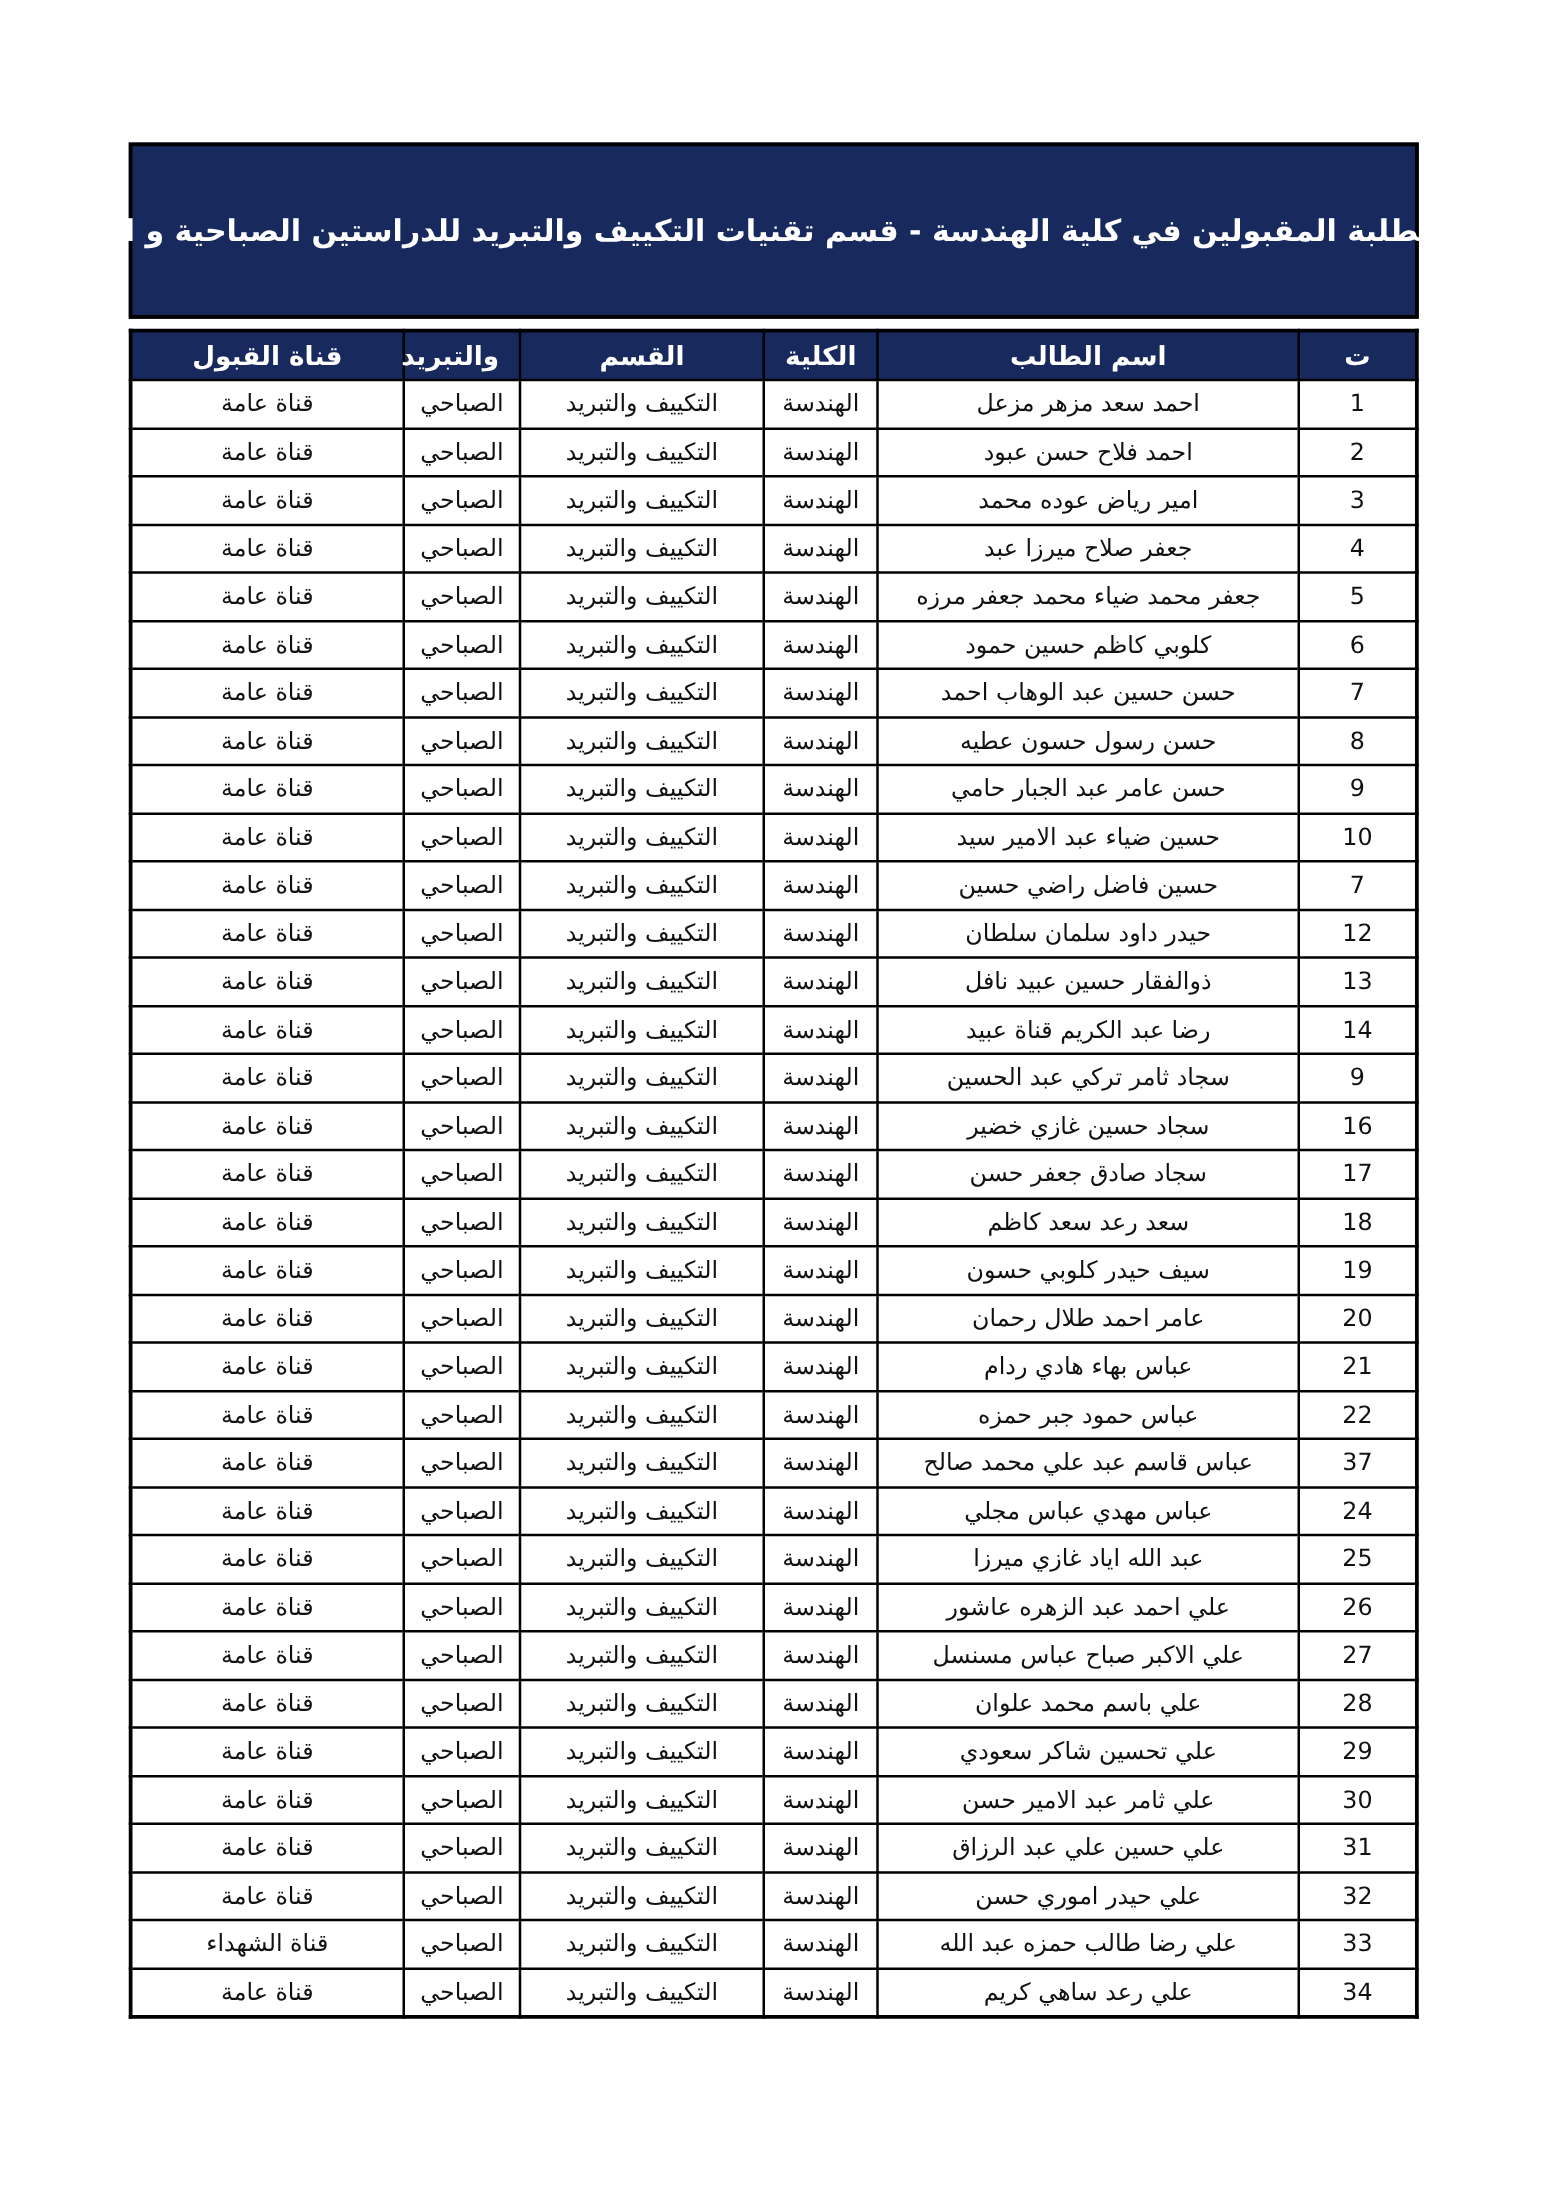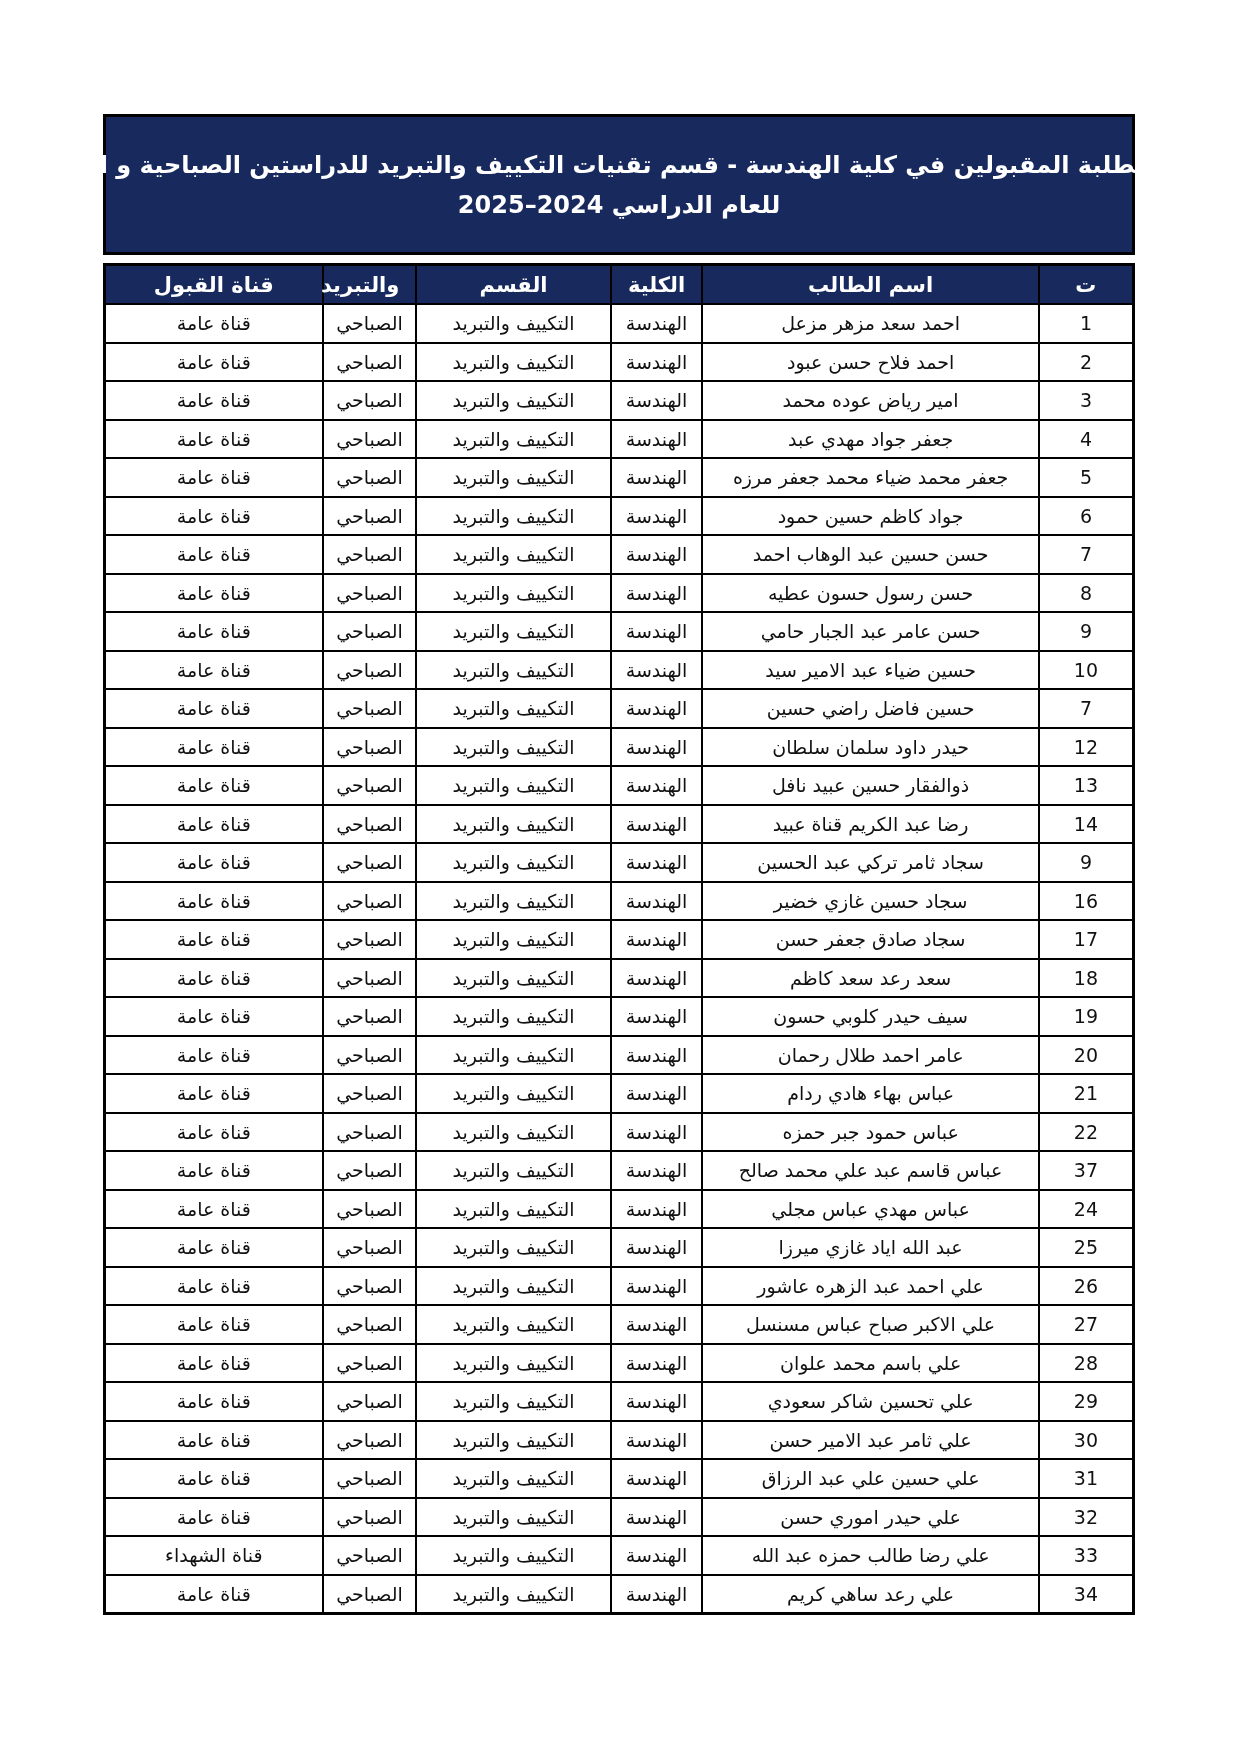--- a/index.html
+++ b/index.html
@@ -82,21 +82,20 @@
   col.c-study{width:9.1%;}
   col.c-channel{width:21.2%;}
 </style>
 </head>
 <body>
 
 <div class="page">
 
   <div class="title-block">
     <div class="title-line1">اسماء الطلبة المقبولين في كلية الهندسة - قسم تقنيات التكييف والتبريد للدراستين الصباحية و المسائية</div>
-    <div class="title-line2">للعام الدراسي 2024–2025</div>
   </div>
 
   <table class="students">
     <colgroup>
       <col class="c-no">
       <col class="c-name">
       <col class="c-college">
       <col class="c-dept">
       <col class="c-study">
       <col class="c-channel">
@@ -134,39 +133,39 @@
       <td>3</td>
       <td>امير رياض عوده محمد</td>
       <td>الهندسة</td>
       <td>التكييف والتبريد</td>
       <td>الصباحي</td>
       <td>قناة عامة</td>
     </tr>
 
     <tr>
       <td>4</td>
-      <td>جعفر جواد مهدي عبد</td>
+      <td>جعفر صلاح ميرزا عبد</td>
       <td>الهندسة</td>
       <td>التكييف والتبريد</td>
       <td>الصباحي</td>
       <td>قناة عامة</td>
     </tr>
 
     <tr>
       <td>5</td>
       <td>جعفر محمد ضياء محمد جعفر مرزه</td>
       <td>الهندسة</td>
       <td>التكييف والتبريد</td>
       <td>الصباحي</td>
       <td>قناة عامة</td>
     </tr>
 
     <tr>
       <td>6</td>
-      <td>جواد كاظم حسين حمود</td>
+      <td>كلوبي كاظم حسين حمود</td>
       <td>الهندسة</td>
       <td>التكييف والتبريد</td>
       <td>الصباحي</td>
       <td>قناة عامة</td>
     </tr>
 
     <tr>
       <td>7</td>
       <td>حسن حسين عبد الوهاب احمد</td>
       <td>الهندسة</td>

